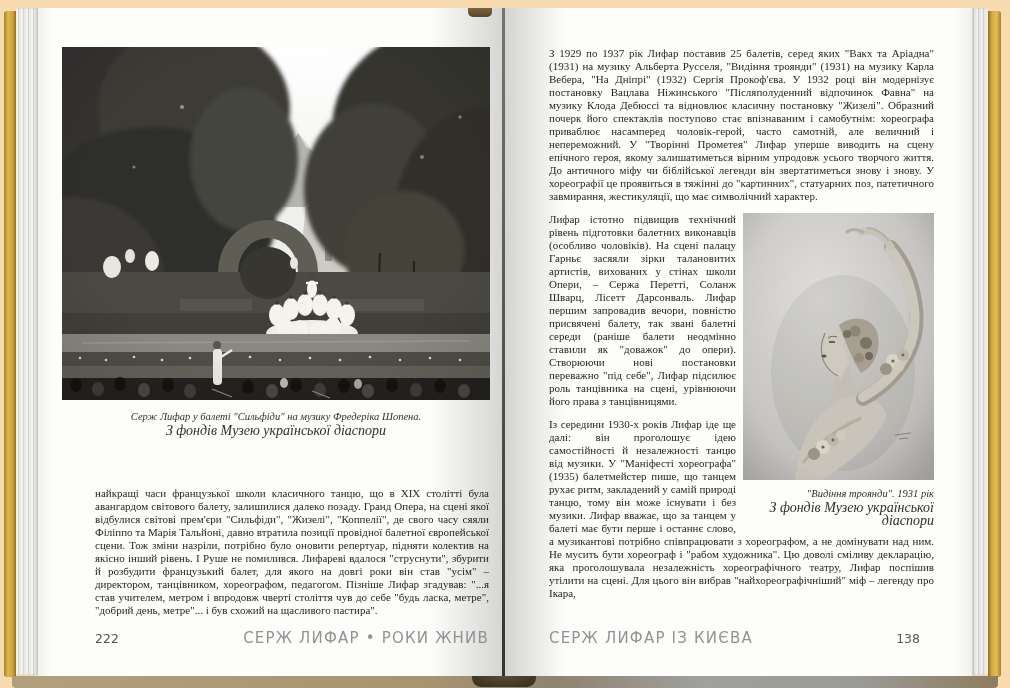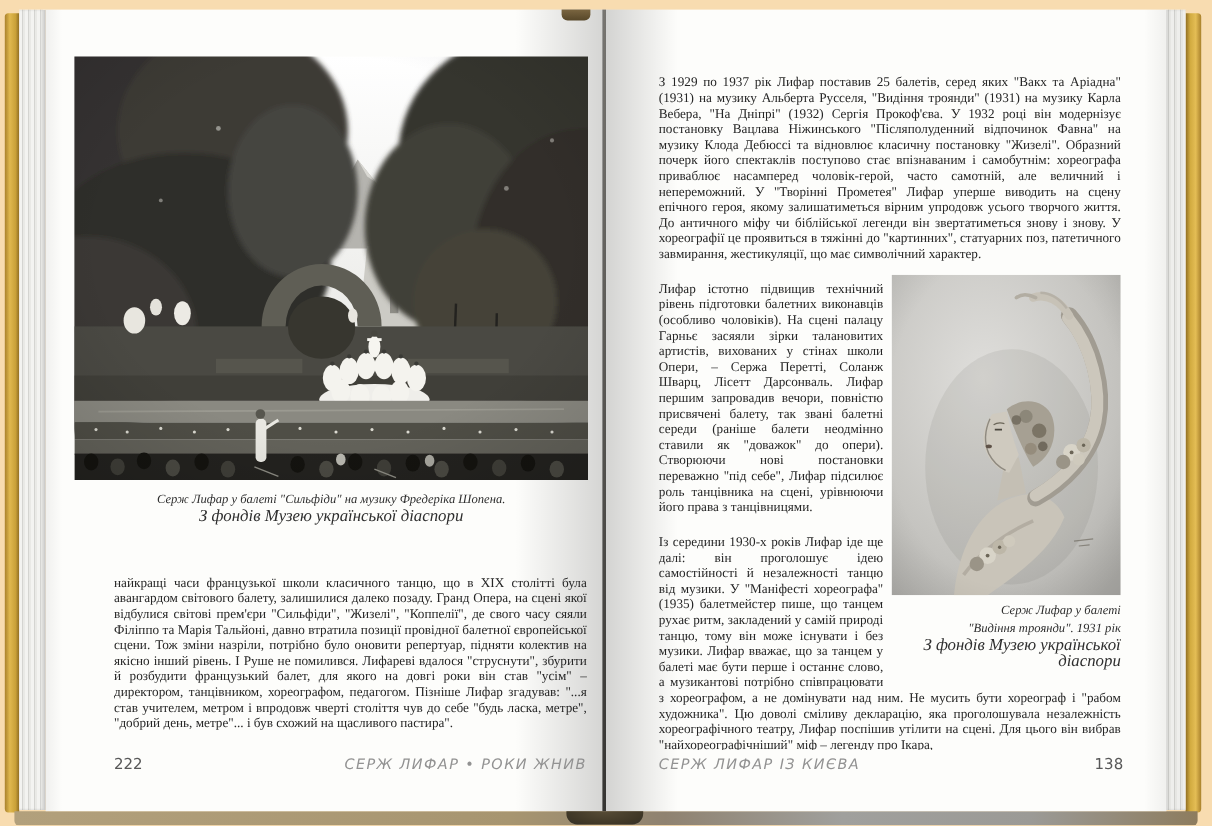--- a/index.html
+++ b/index.html
@@ -29,40 +29,40 @@
   .page{position:absolute;top:8px;height:668px;background:#fdfdfb;}
   .page-left{left:38px;width:466px;
     background:linear-gradient(90deg,rgba(0,0,0,.05) 0,rgba(0,0,0,0) 3%,rgba(0,0,0,0) 84%,rgba(0,0,0,.16) 100%),#fdfdfb;}
   .page-right{left:504px;width:468px;
     background:linear-gradient(90deg,rgba(0,0,0,.17) 0,rgba(0,0,0,0) 13%,rgba(0,0,0,0) 96%,rgba(0,0,0,.05) 100%),#fdfdfb;}
   .spine-line{position:absolute;left:502px;top:8px;bottom:12px;width:3px;
     background:linear-gradient(180deg,rgba(40,38,34,.55),rgba(25,24,22,.85));}
 
   
   .body-text{font-size:11px;line-height:13px;text-align:justify;color:#262626;}
-  .body-text p{margin:16px 0 10px 0;}
+  .body-text p{margin:0 0 10px 0;}
   .cap{font-style:italic;color:#2e2e2e;}
   .cap-main{font-size:10.5px;line-height:15px;}
   .cap-sub{font-size:14px;line-height:13px;}
 
   .caption-left{position:absolute;left:24px;top:401px;width:428px;text-align:center;}
-  .body-left{position:absolute;left:57px;top:456px;width:394px;}
+  .body-left{position:absolute;left:57px;top:479px;width:394px;}
 
   .flow-right{position:absolute;left:45px;top:39px;width:385px;height:578px;overflow:hidden;}
   .fig-right{float:right;width:191px;margin:0 0 8px 7px;}
   .fig-right figcaption{margin-top:6px;text-align:right;}
 
   .photo-left{position:absolute;left:24px;top:39px;width:428px;height:353px;}
   .photo-frame svg{display:block;}
 
   .footer{position:absolute;left:0;right:0;top:621px;display:flex;justify-content:space-between;align-items:center;
     font-family:"DejaVu Sans",sans-serif;}
   .footer-left{padding-left:57px;padding-right:15px;}
-  .footer-right{padding-left:45px;padding-right:36px;}
-  .running-title{font-size:12px;letter-spacing:1.2px;color:#929292;font-style:italic;}
+  .footer-right{padding-left:45px;padding-right:52px;}
+  .running-title{font-size:15px;letter-spacing:1.2px;color:#929292;}
   .page-num{font-size:12.5px;color:#585858;}
 </style>
 </head>
 <body>
 
 <div class="stage">
 
   <div class="edge-gold-left"></div>
   <div class="edge-gold-right"></div>
   <div class="pagestack-left"></div>
@@ -281,21 +281,20 @@
               <circle cx="90" cy="227" r="1.4" fill="#6b6557"></circle>
           </g>
 
           <g opacity=".65">
             <line x1="152" y1="222" x2="168" y2="220" stroke="#6b665c" stroke-width="1"></line>
             <line x1="156" y1="226" x2="165" y2="225" stroke="#6b665c" stroke-width="1"></line>
           </g>
           <rect width="191" height="267" fill="url(#pvig)"></rect>
         </svg>
         <figcaption>
-          <div class="cap cap-main">Серж Лифар у балеті</div>
           <div class="cap cap-main">"Видіння троянди". 1931 рік</div>
           <div class="cap cap-sub">З фондів Музею української діаспори</div>
         </figcaption>
       </figure>
 
       <p>Лифар істотно підвищив технічний рівень підготовки балетних виконавців (особливо чоловіків). На сцені палацу Гарньє засяяли зірки талановитих артистів, вихованих у стінах школи Опери, – Сержа Перетті, Соланж Шварц, Лісетт Дарсонваль. Лифар першим запровадив вечори, повністю присвячені балету, так звані балетні середи (раніше балети неодмінно ставили як "доважок" до опери). Створюючи нові постановки переважно "під себе", Лифар підсилює роль танцівника на сцені, урівнюючи його права з танцівницями.</p>
       <p>Із середини 1930-х років Лифар іде ще далі: він проголошує ідею самостійності й незалежності танцю від музики. У "Маніфесті хореографа" (1935) балетмейстер пише, що танцем рухає ритм, закладений у самій природі танцю, тому він може існувати і без музики. Лифар вважає, що за танцем у балеті має бути перше і останнє слово, а музикантові потрібно співпрацювати з хореографом, а не домінувати над ним. Не мусить бути хореограф і "рабом художника". Цю доволі сміливу декларацію, яка проголошувала незалежність хореографічного театру, Лифар поспішив утілити на сцені. Для цього він вибрав "найхореографічніший" міф – легенду про Ікара,</p>
     </div>
 
     <div class="footer footer-right">

